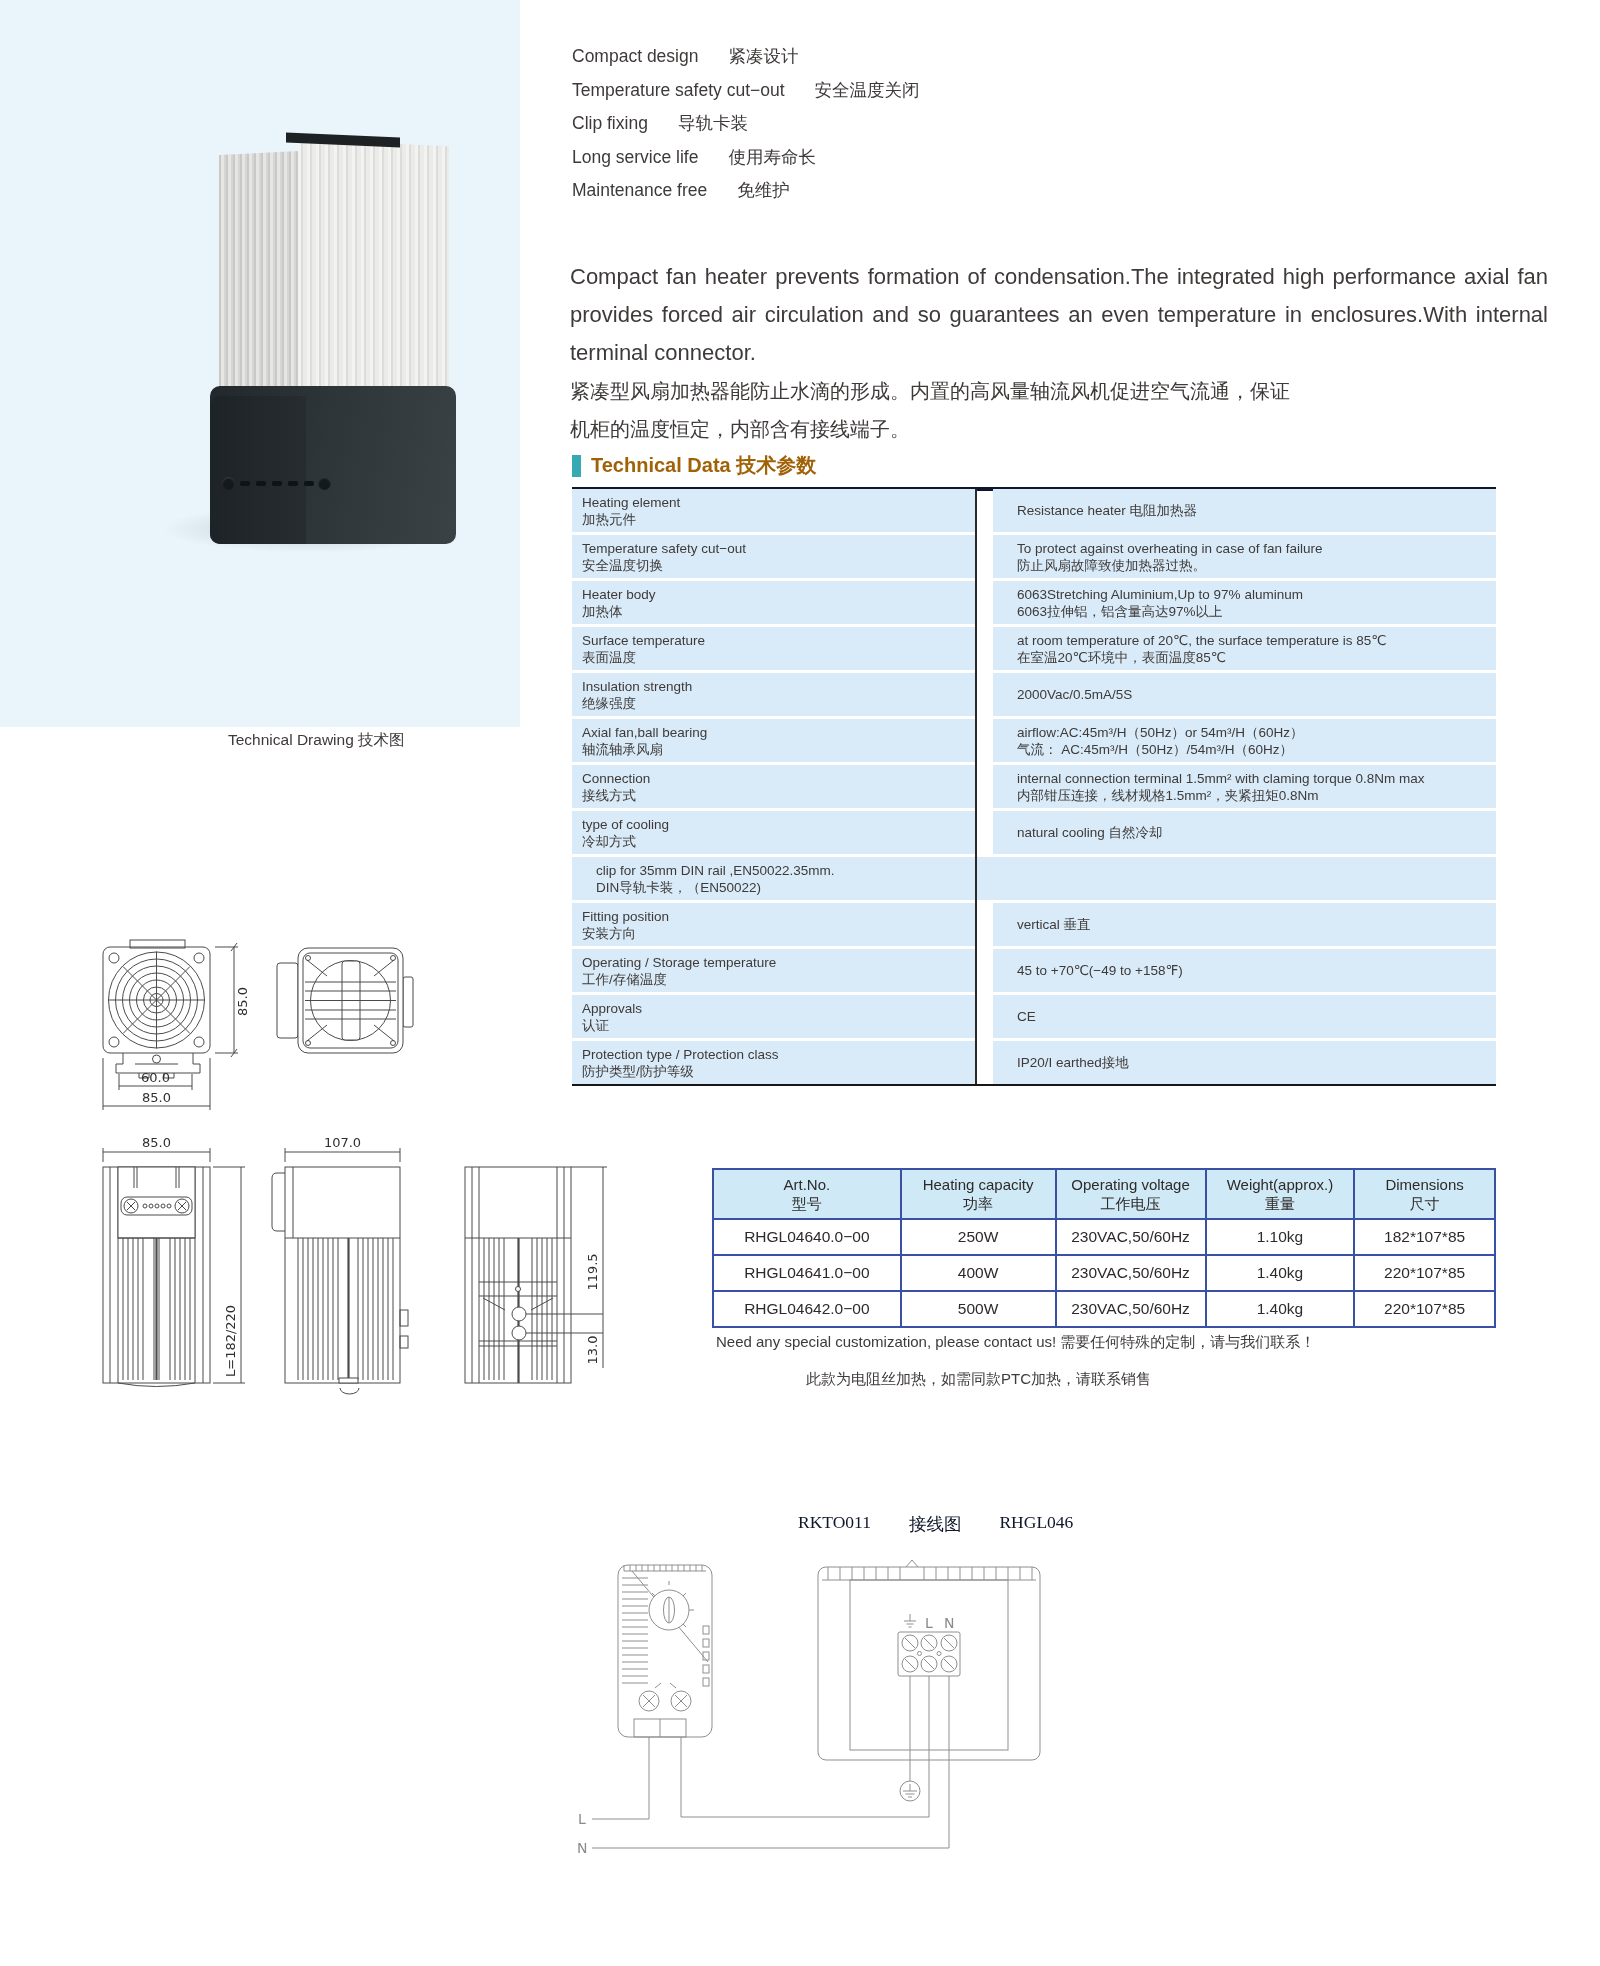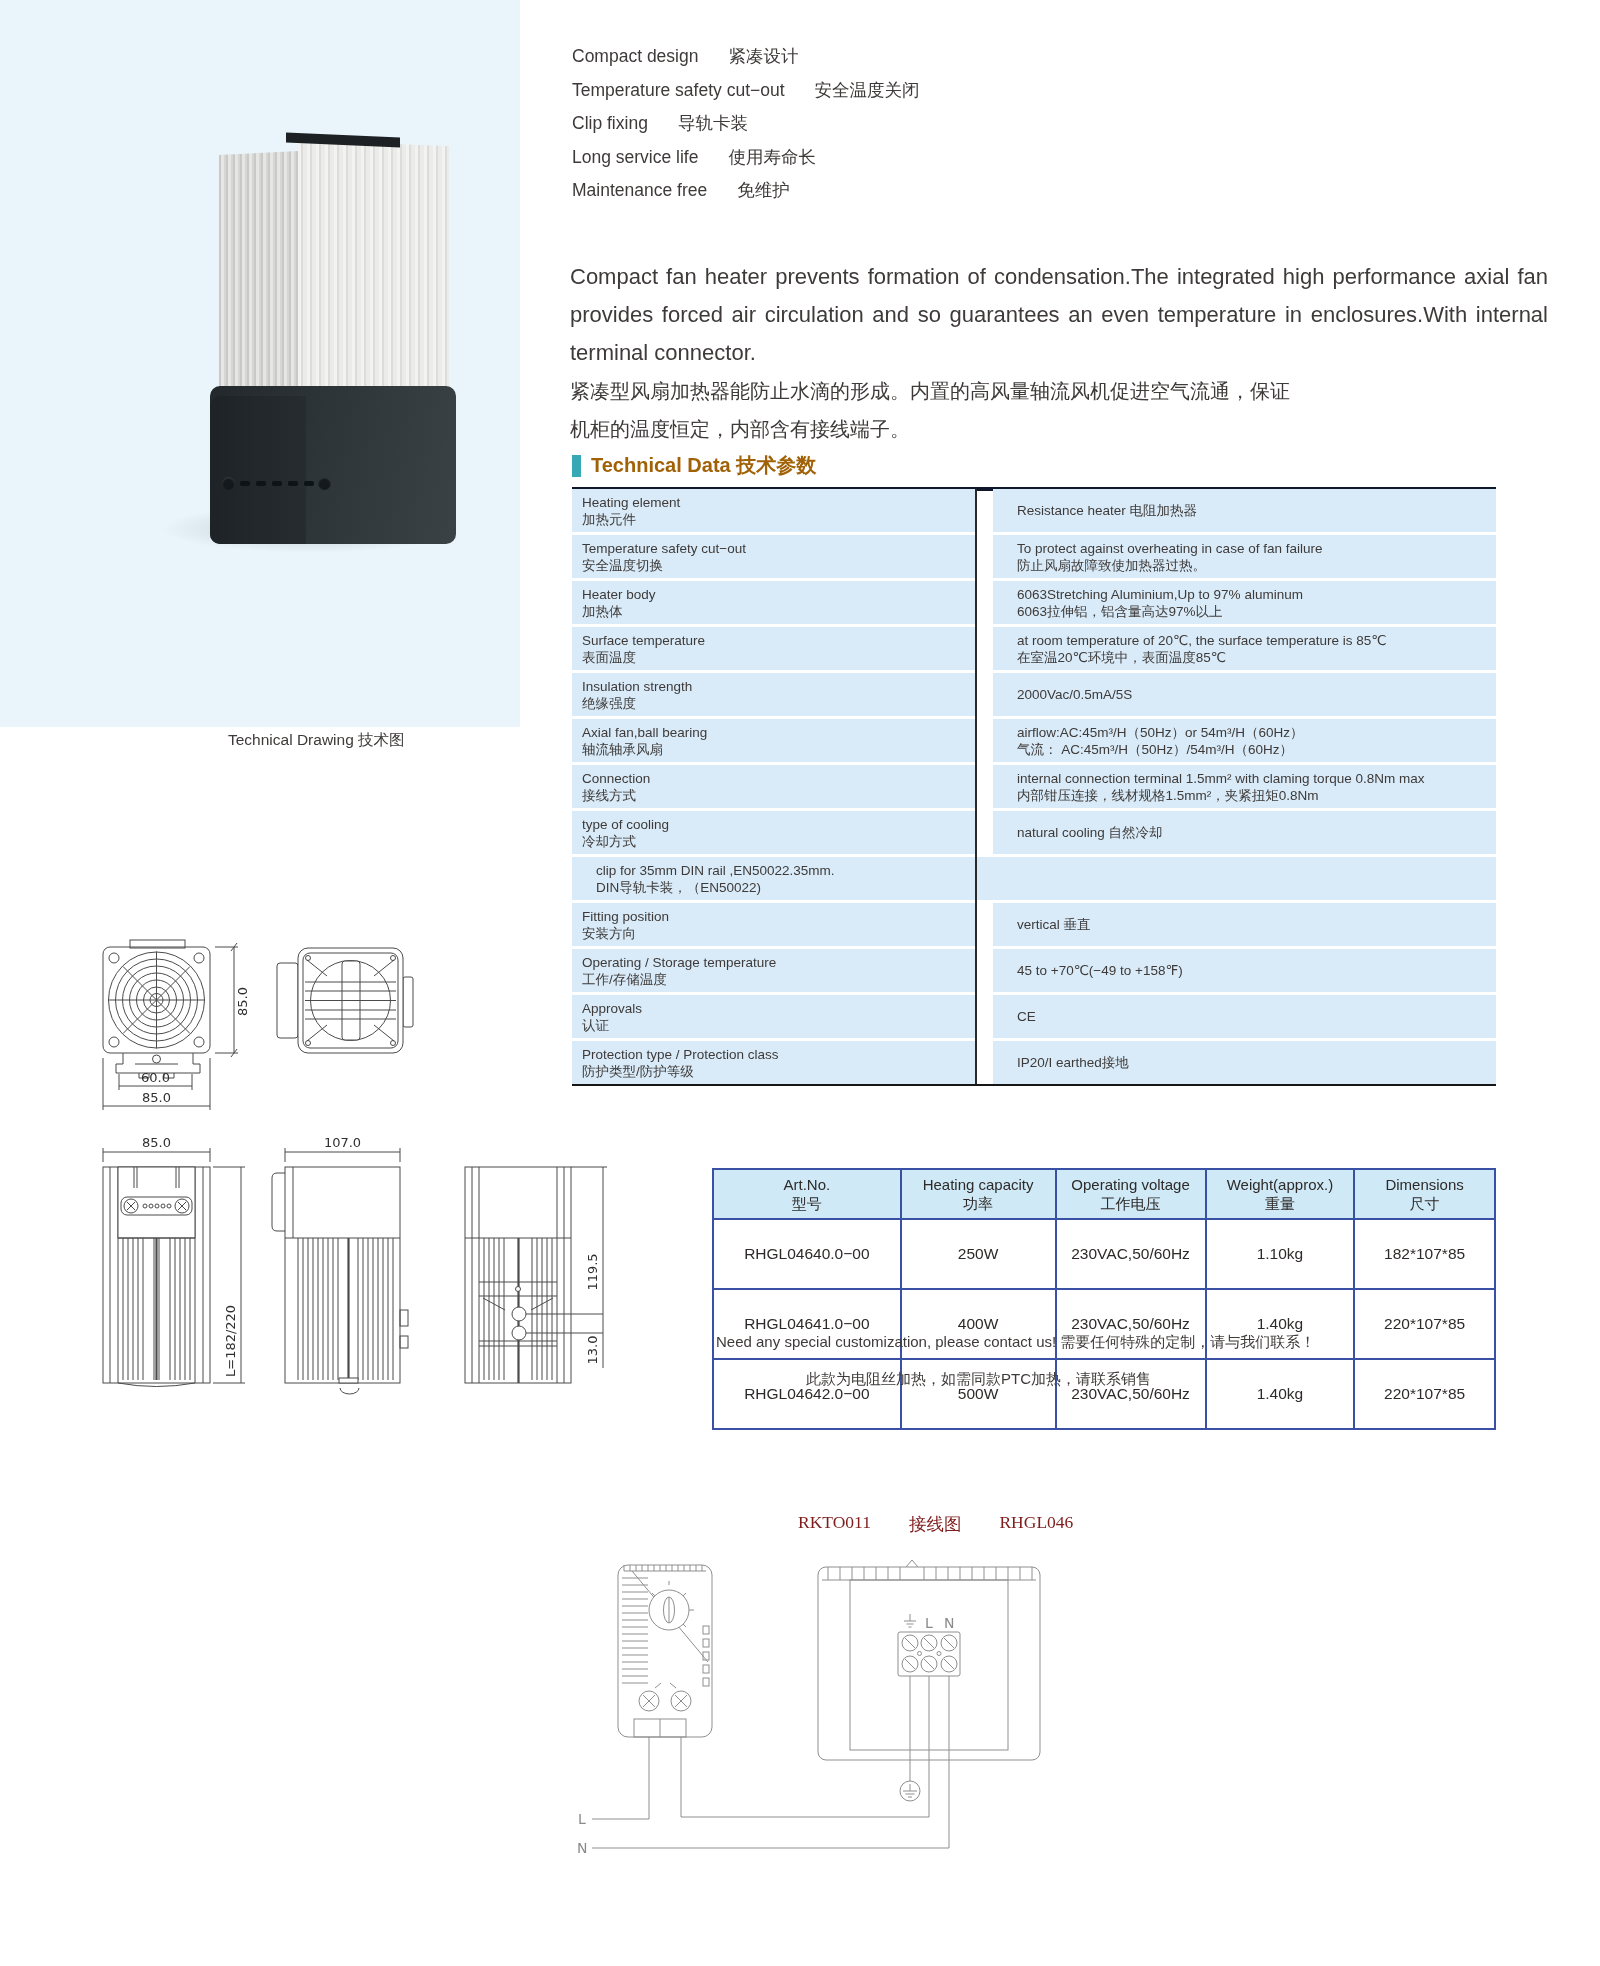--- a/index.html
+++ b/index.html
@@ -57,28 +57,28 @@
   .td-l{width:403px;background:#d9ebf8;padding:4px 10px;box-sizing:border-box;
     display:flex;flex-direction:column;justify-content:center;min-height:43px;}
   .td-r{flex:1;background:#d9ebf8;padding:4px 10px 4px 24px;box-sizing:border-box;
     display:flex;flex-direction:column;justify-content:center;min-height:43px;}
   .td-l div,.td-r div{font-size:13.5px;line-height:17px;}
 
   
   .ptable{position:absolute;left:712px;top:1168px;width:784px;border-collapse:collapse;}
   .ptable th,.ptable td{border:2px solid #3a50a5;text-align:center;}
   .ptable th{background:#cfe9f6;font-weight:normal;font-size:15px;line-height:19px;padding:5px 2px;color:#2e2a29;}
-  .ptable td{background:#ffffff;font-size:15.5px;padding:25px 2px;color:#2e2a29;}
+  .ptable td{background:#ffffff;font-size:15.5px;padding:8px 2px;color:#2e2a29;}
 
   .note1{position:absolute;left:716px;top:1333px;font-size:15px;}
   .note2{position:absolute;left:806px;top:1370px;font-size:15px;}
 
   
   .wtitle{position:absolute;left:798px;top:1512px;display:flex;gap:38px;
-    font-family:"Liberation Serif","DejaVu Serif",serif;font-size:17.5px;color:#7f1d1d;}
+    font-family:"Liberation Serif","DejaVu Serif",serif;font-size:17.5px;color:#0f172a;}
   .wsvg{position:absolute;left:570px;top:1540px;}
   .wsvg line,.wsvg rect,.wsvg circle,.wsvg path,.wsvg ellipse
     {fill:none;stroke:#8f8f8f;stroke-width:1;}
   .wsvg .fillw{fill:#ffffff;}
   .wsvg text{fill:#8a8a8a;stroke:none;font-size:14px;font-family:"DejaVu Sans",sans-serif;}
 </style>
 </head>
 <body>
 
 <div class="blue-panel">

